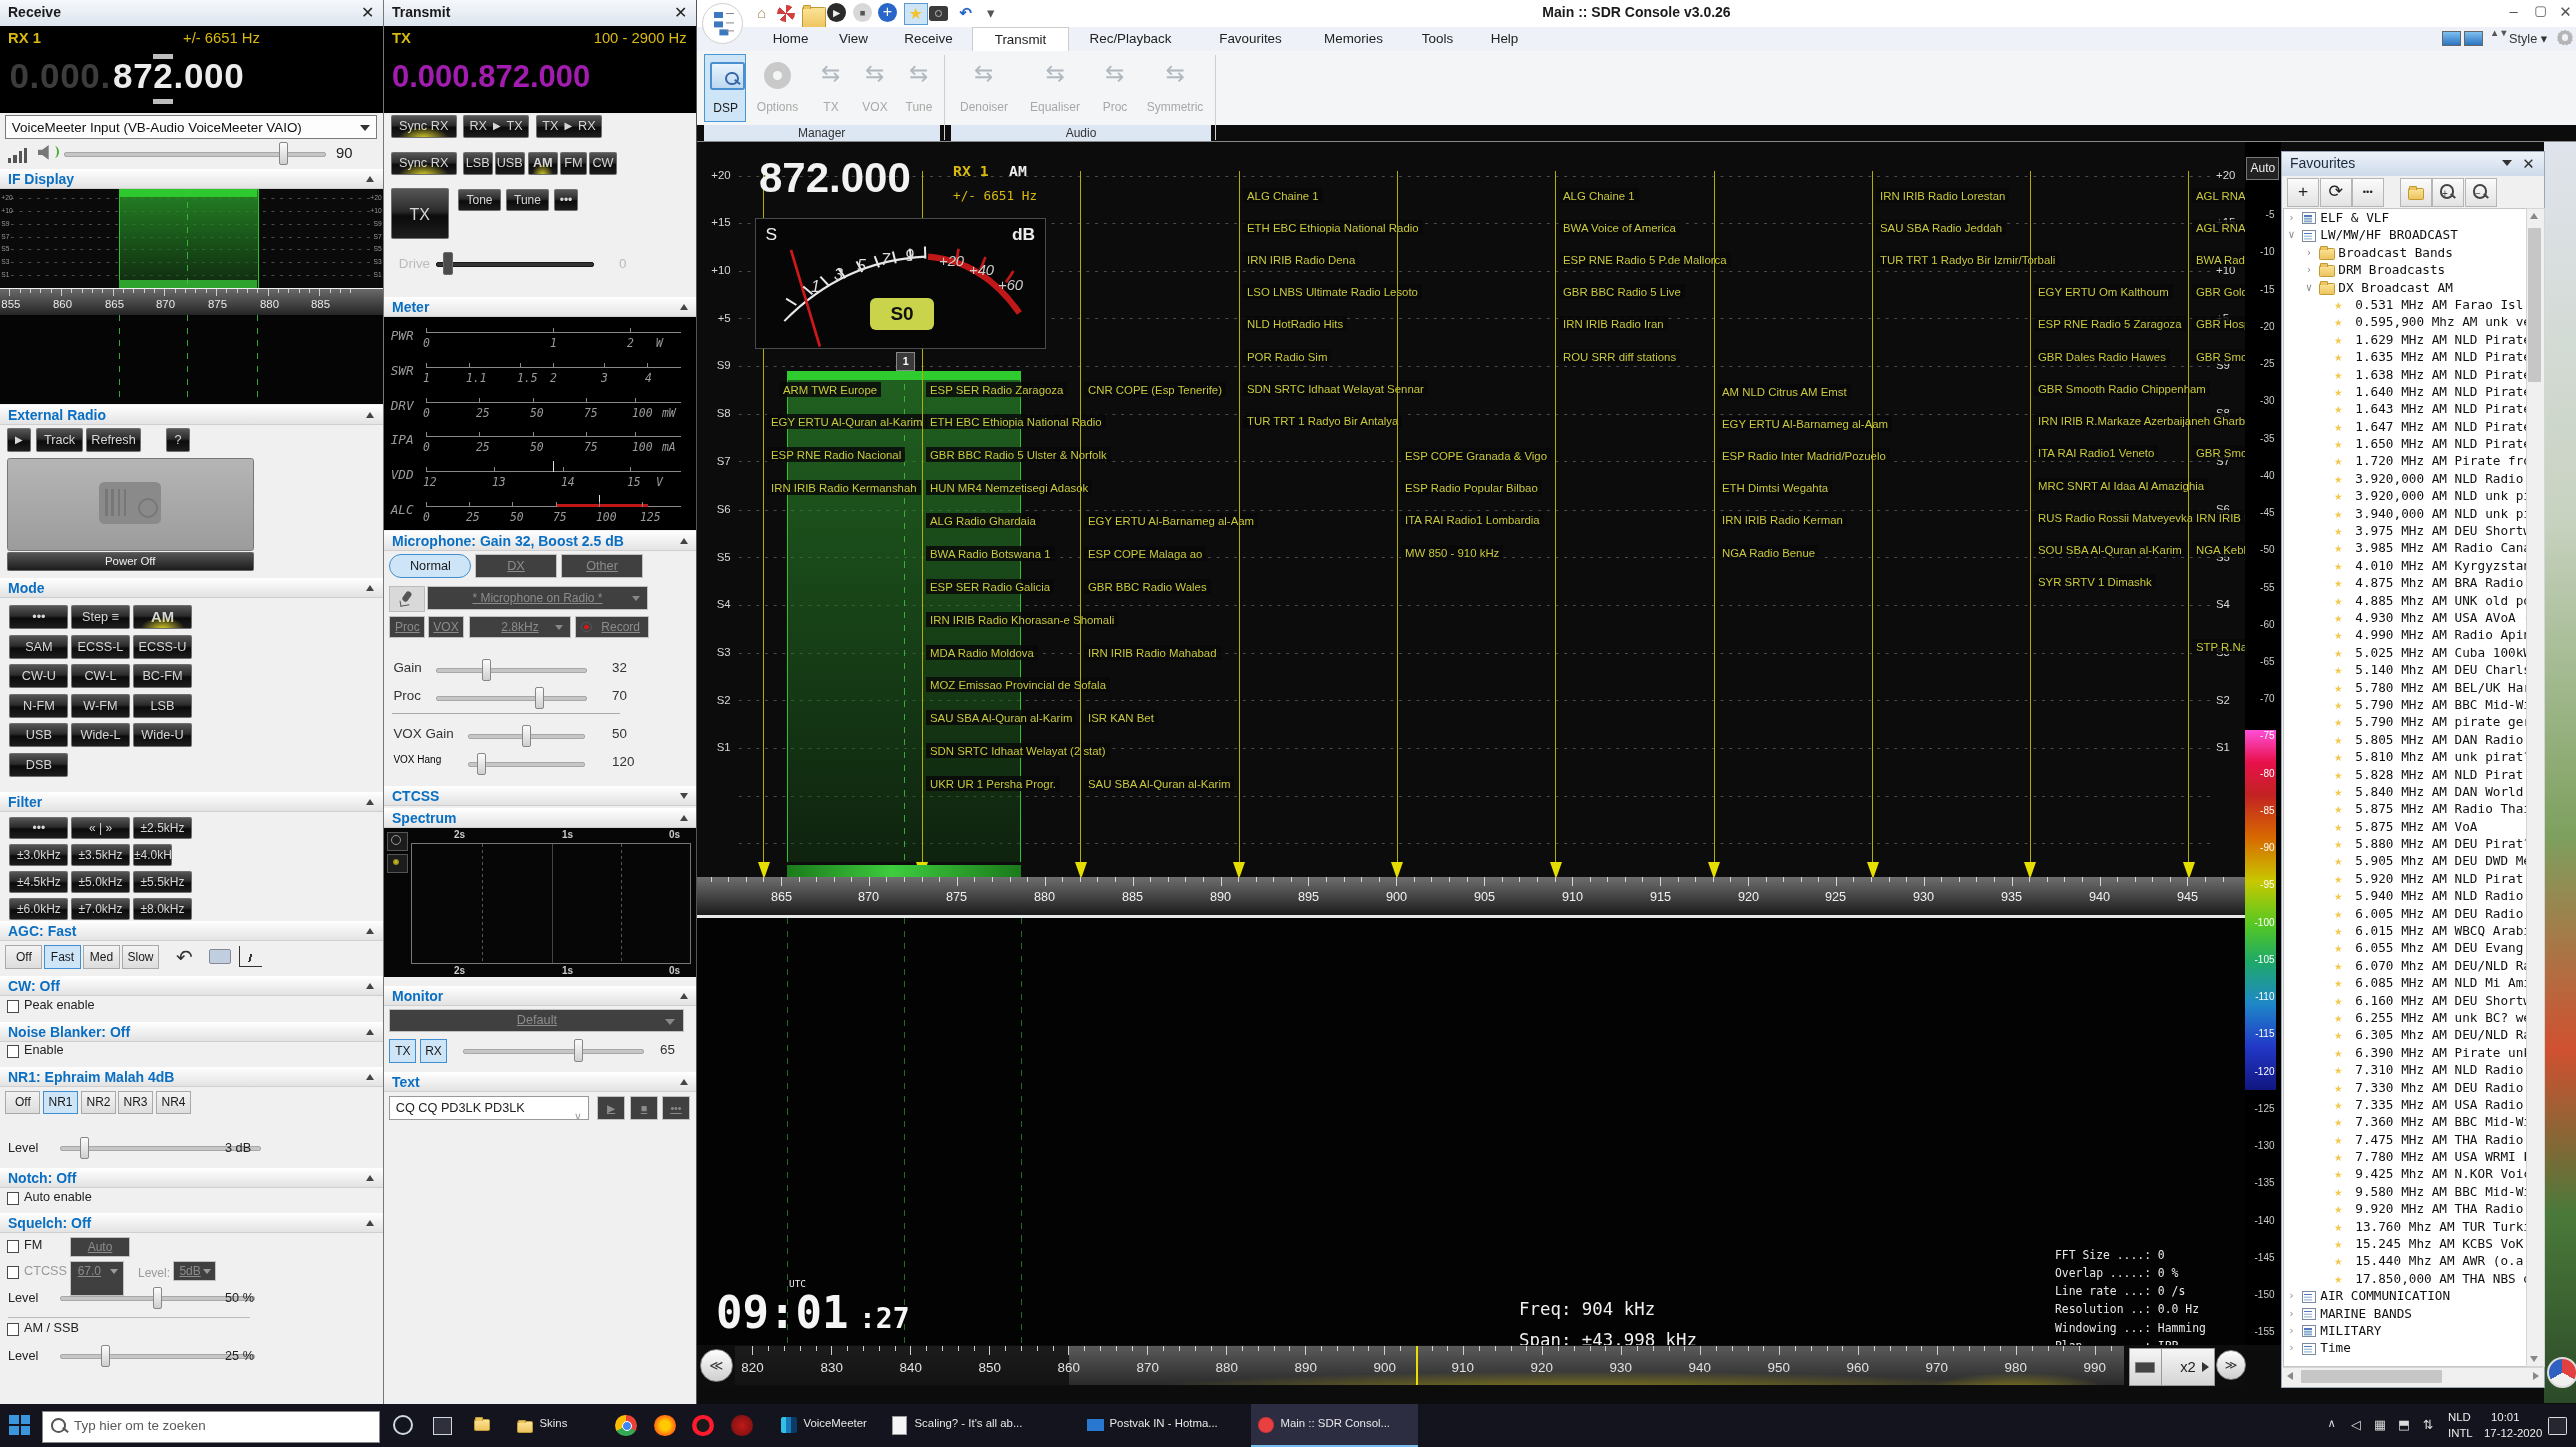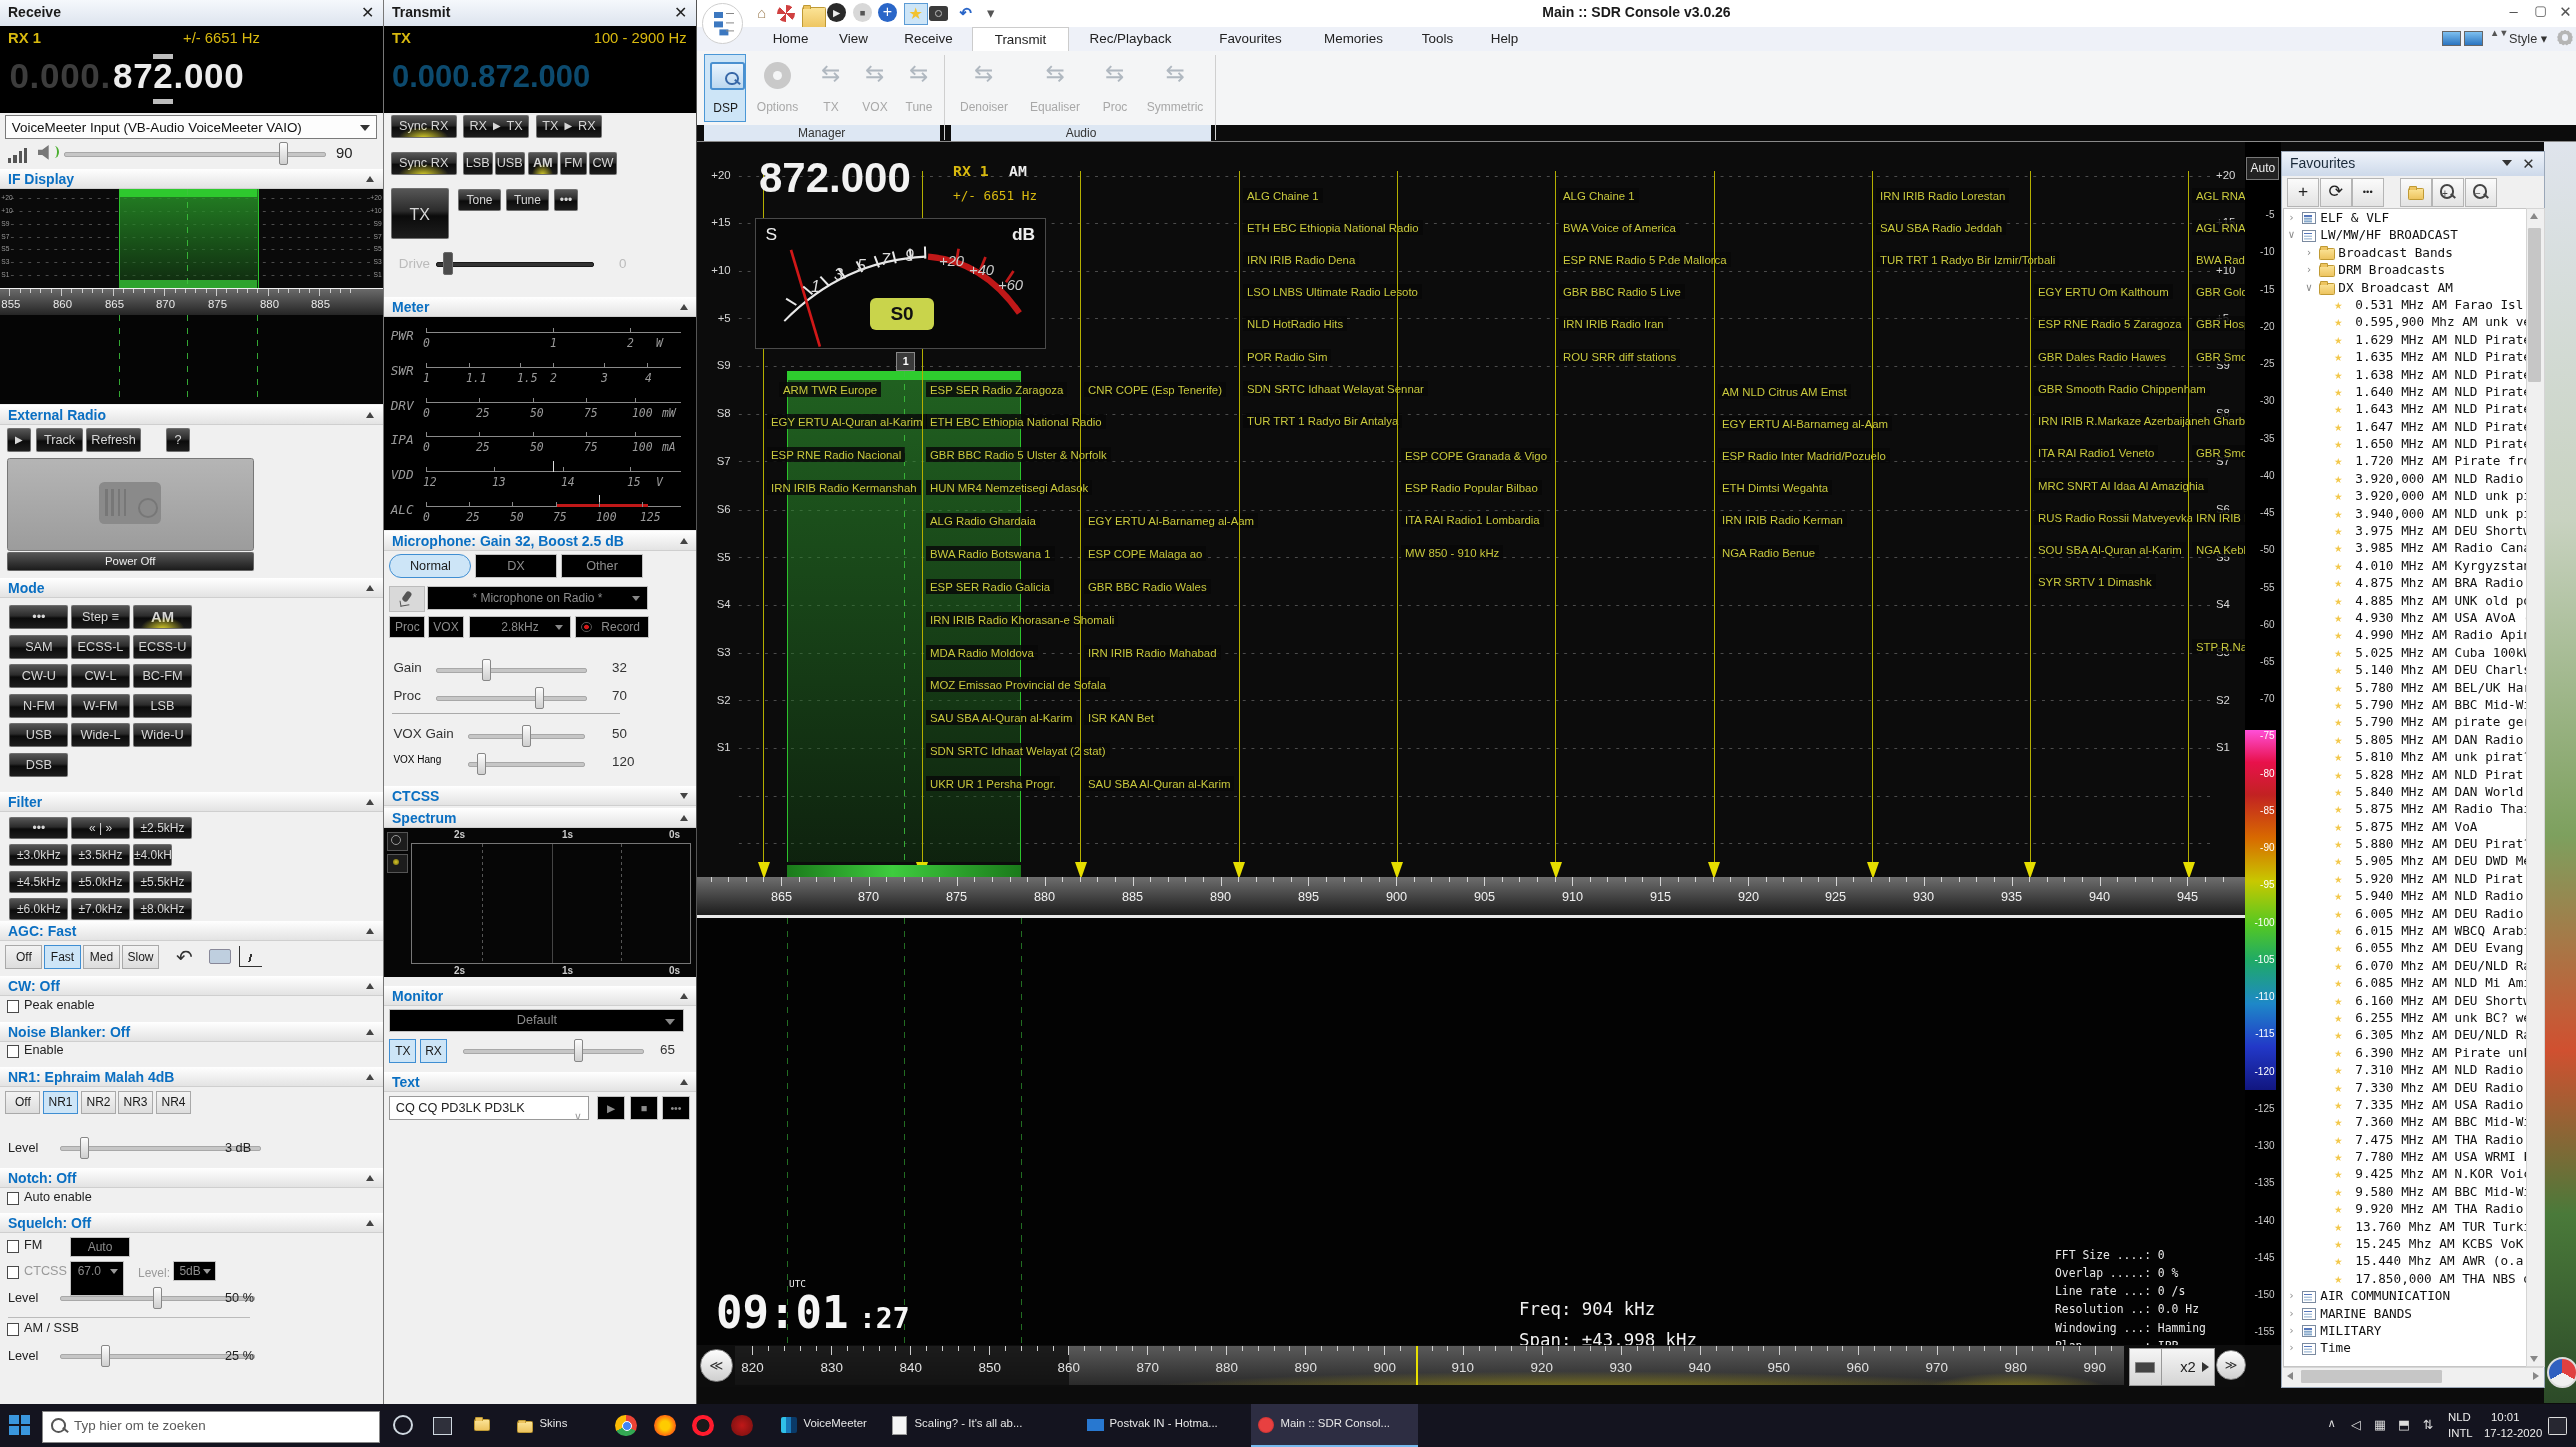--- a/index.html
+++ b/index.html
@@ -11,21 +11,21 @@
        border-bottom:0.7px solid #cfcfcf;color:#0a6fc2;font-weight:bold;font-size:14px;line-height:20px;
        padding-left:8px;box-sizing:border-box;}
   .car{position:absolute;right:9.4px;top:6.7px;width:0;height:0;border-left:4.7px solid transparent;border-right:4.7px solid transparent;border-bottom:6px solid #444;}
   .car.down{border-bottom:none;border-top:6px solid #444;}
   .dbtn{position:absolute;background:linear-gradient(#565656 0%,#2b2b2b 45%,#0b0b0b 55%,#1d1d1d 100%);
         border:0.7px solid #6f6f6f;color:#d6d6d6;text-align:center;border-radius:1.3px;box-sizing:border-box;overflow:hidden;}
   .glow:after{content:"";position:absolute;left:12%;right:12%;bottom:-1.3px;height:55%;
         background:radial-gradient(ellipse at 50% 100%,rgba(225,215,40,.95),rgba(225,215,40,0) 72%);}
   .lbtn{position:absolute;background:linear-gradient(#f3f3f3,#dddddd);border:0.7px solid #a9a9a9;color:#1a1a1a;text-align:center;box-sizing:border-box;}
   .sel{background:#cde5f7 !important;border:0.7px solid #3f8ed2 !important;}
-  .gbtn{position:absolute;background:#000000;border:0.7px solid #c2c2c2;color:#8c8c8c;text-align:center;box-sizing:border-box;}
+  .gbtn{position:absolute;background:#404040;border:0.7px solid #c2c2c2;color:#8c8c8c;text-align:center;box-sizing:border-box;text-decoration:underline;}
   .chk{position:absolute;width:12.7px;height:12.7px;background:#fff;border:0.7px solid #4a4a4a;box-sizing:border-box;}
   .sl .tr{position:absolute;left:0;right:0;top:50%;height:3.4px;margin-top:-2px;background:#c6c6c6;border:0.7px solid #a8a8a8;border-radius:2px;}
   .sl .th{position:absolute;top:0;width:9.4px;height:100%;background:linear-gradient(#fdfdfd,#cfcfcf);border:0.7px solid #878787;border-radius:2px;box-sizing:border-box;}
   .sld .tr{background:#333;border-color:#1a1a1a;}
   .sld .th{background:#4b4b4b;border-color:#6a6a6a;}
   .stl{position:absolute;font-size:11.4px;color:#c9c93e;background:rgba(8,8,8,.84);padding:0.7px 4px;white-space:nowrap;line-height:14px;}
   .grid{position:absolute;height:1.3px;background-image:radial-gradient(circle,#4c4c4c 36%,transparent 42%);background-size:8.7px 1.3px;background-repeat:repeat-x;}
   .yline{position:absolute;width:1.3px;background:#b4af00;}
   .yarrow{position:absolute;width:0;height:0;border-left:6px solid transparent;border-right:6px solid transparent;border-top:17.4px solid #e6de00;}
   .gdash{position:absolute;width:1.3px;background:repeating-linear-gradient(#3cc43c 0 6px,transparent 6px 12.7px);opacity:.85;}
@@ -244,21 +244,21 @@
         <div class="th" style="left: 41px;"></div>
       </div>
       <div style="position: absolute; left: 225px; top: 1349px; font-size: 12.7px; color: rgb(34, 34, 34);">25 %</div>
     </div>
     <div style="position: absolute; left: 384px; top: 0px; width: 313px; height: 1404px; background: rgb(240, 240, 240); border-right: 0.7px solid rgb(85, 85, 85); box-sizing: border-box; overflow: hidden;">
       <div class="ptitle" style="position: absolute;">Transmit</div>
       <div style="position: absolute; right: 6.7px; top: 2.7px; width: 17.4px; height: 17.4px; font-size: 16px; color: rgb(34, 34, 34); text-align: center;">✕</div>
       <div style="position: absolute; left: 0px; top: 25.5px; width: 313px; height: 87px; background: rgb(0, 0, 0);"></div>
       <div style="position: absolute; left: 8px; top: 29.5px; color: rgb(216, 185, 15); font-size: 14.8px; font-weight: bold;">TX</div>
       <div style="position: absolute; right: 9.4px; top: 29.5px; color: rgb(216, 185, 15); font-size: 14.8px;">100 - 2900 Hz</div>
-      <div style="position: absolute; left: 8px; top: 59px; color: #0c4a6e; font-size: 31px; font-weight: bold;">0.000.872.000</div>
+      <div style="position: absolute; left: 8px; top: 59px; color: #a21caf; font-size: 31px; font-weight: bold;">0.000.872.000</div>
       <div class=" dbtn glow" style="position: absolute; left: 6.7px; top: 115px; width: 66px; height: 23px; font-size: 12.7px; line-height: 21.5px;">Sync RX</div>
       <div class=" dbtn" style="position: absolute; left: 79px; top: 115px; width: 66px; height: 23px; font-size: 12.7px; line-height: 21.5px;">RX ► TX</div>
       <div class=" dbtn" style="position: absolute; left: 152px; top: 115px; width: 66px; height: 23px; font-size: 12.7px; line-height: 21.5px;">TX ► RX</div>
       <div class=" dbtn glow" style="position: absolute; left: 6.7px; top: 152px; width: 66px; height: 23px; font-size: 12.7px; line-height: 21.5px;">Sync RX</div>
       <div class=" dbtn" style="position: absolute; left: 79px; top: 152px; width: 29.5px; height: 23px; font-size: 12.7px; line-height: 21.5px;">LSB</div>
       <div class=" dbtn" style="position: absolute; left: 111px; top: 152px; width: 29.5px; height: 23px; font-size: 12.7px; line-height: 21.5px;">USB</div>
       <div class=" dbtn glow" style="position: absolute; left: 144px; top: 152px; width: 29.5px; height: 23px; font-size: 12.7px; line-height: 21.5px; font-weight: bold;">AM</div>
       <div class=" dbtn" style="position: absolute; left: 176px; top: 152px; width: 27px; height: 23px; font-size: 12.7px; line-height: 21.5px;">FM</div>
       <div class=" dbtn" style="position: absolute; left: 205px; top: 152px; width: 28px; height: 23px; font-size: 12.7px; line-height: 21.5px;">CW</div>
       <div class=" dbtn" style="position: absolute; left: 6.7px; top: 188px; width: 58px; height: 51px; font-size: 16px; line-height: 51px;">TX</div>

